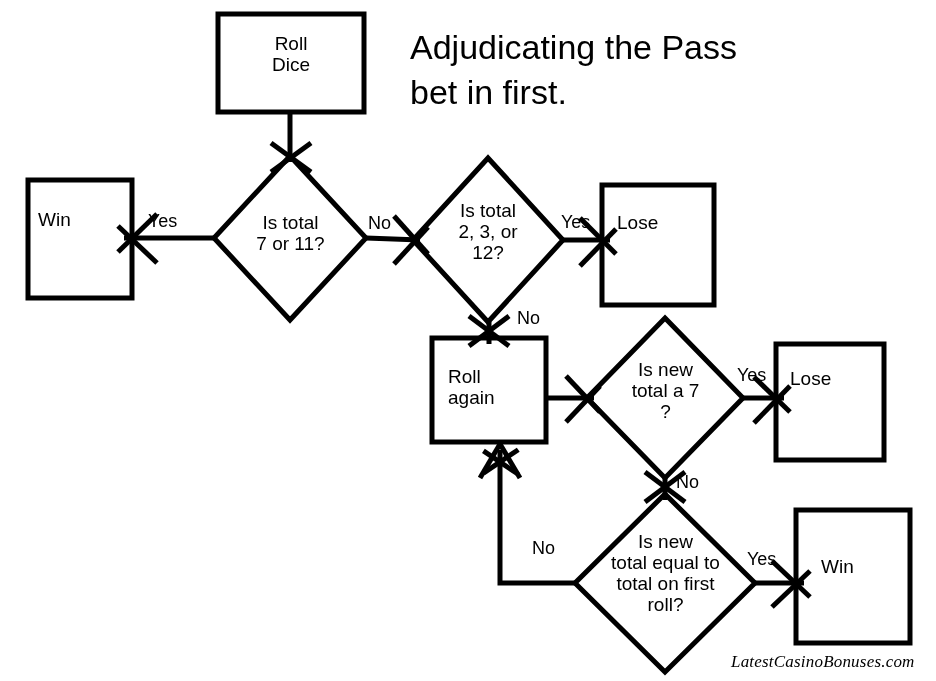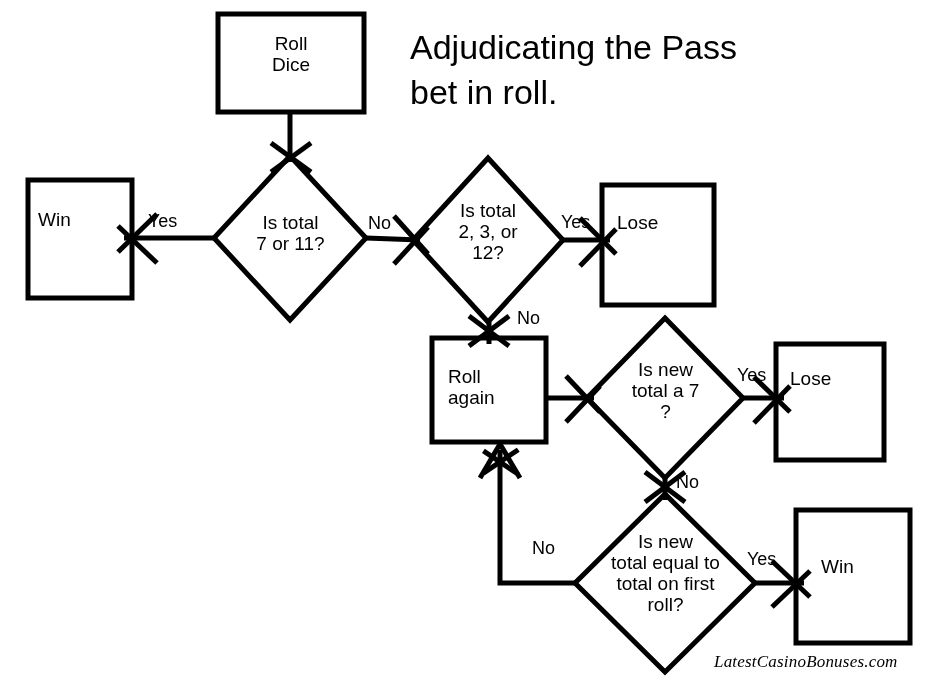--- a/index.html
+++ b/index.html
@@ -44,21 +44,21 @@
     top: 25px;
     width: 470px;
     color: #000000;
     font-family: "Liberation Sans", sans-serif;
     font-size: 34px;
     line-height: 45px;
     white-space: pre-line;
   }
   #watermark {
     position: absolute;
-    left: 714px;
+    left: 731px;
     top: 652px;
     color: #000000;
     font-family: "Liberation Serif", serif;
     font-style: italic;
     font-size: 17px;
     letter-spacing: 0.2px;
   }
   .centered {
     text-align: center;
   }
@@ -147,21 +147,21 @@
     <g>
       <polyline points="575,583 500,583 500,450" fill="none" stroke="#000000" stroke-width="5"></polyline>
       <line x1="480" y1="478" x2="500" y2="444" stroke="#000000" stroke-width="5"></line>
       <line x1="520" y1="478" x2="500" y2="444" stroke="#000000" stroke-width="5"></line>
       <line x1="480" y1="462" x2="522" y2="462" stroke="#000000" stroke-width="5" transform="rotate(-34 500 462)"></line>
       <line x1="480" y1="462" x2="522" y2="462" stroke="#000000" stroke-width="5" transform="rotate(34 500 462)"></line>
     </g>
   </svg>
 
   <div id="chart-title">Adjudicating the Pass
-bet in roll.</div>
+bet in first.</div>
 
   <div class="node-text centered" style="left:230px; top:33px; width:122px;">Roll
 Dice</div>
 
   <div class="node-text centered" style="left:228px; top:212px; width:125px;">Is total
 7 or 11?</div>
 
   <div class="node-text" style="left:38px; top:209px; width:90px;">Win</div>
 
   <div class="node-text centered" style="left:427px; top:200px; width:122px;">Is total

